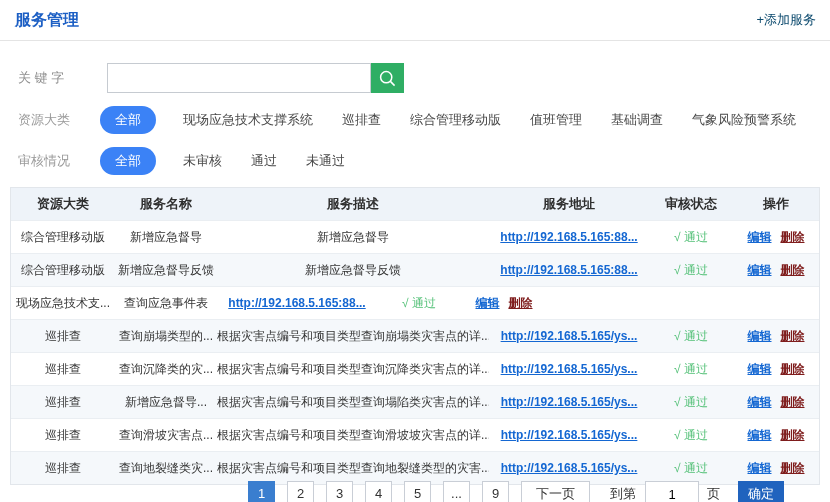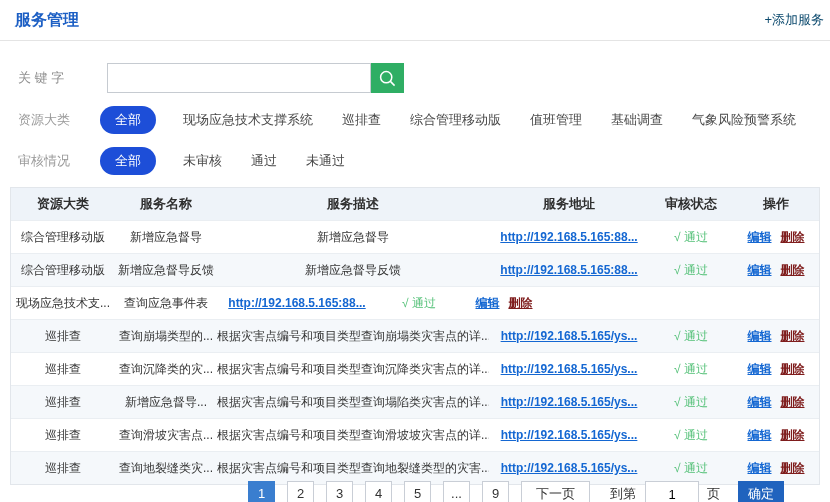--- a/index.html
+++ b/index.html
@@ -5,41 +5,41 @@
   * { margin:0; padding:0; box-sizing:border-box; }
   html,body { background:#fff; }
   body {
     width:830px; height:502px; overflow:hidden; position:relative;
     font-family:"Liberation Sans","DejaVu Sans",sans-serif;
     color:#333; font-size:13px;
   }
   
   .hdr {
     height:41px; display:flex; align-items:center; justify-content:space-between;
-    padding:0 6px 0 15px; border-bottom:1px solid #e4e4e4;
+    padding:0 14px 0 15px; border-bottom:1px solid #e4e4e4;
   }
   .hdr-title { color:#1c5fc4; font-size:16px; font-weight:bold; }
   .hdr-add { color:#0c4a6e; font-size:13px; cursor:pointer; }
   
   .search-row { display:flex; align-items:center; margin:22px 0 0 18px; height:30px; }
   .search-label { color:#8f8f8f; width:89px; font-size:13px; }
   .search-input {
     width:264px; height:30px; border:1px solid #c6cbd1; outline:none;
     padding:0 8px; font-size:13px; font-family:inherit;
   }
   .search-btn {
     width:33px; height:30px; border:none; background:#2fae64; cursor:pointer;
     display:flex; align-items:center; justify-content:center;
   }
   
   .filter-row { display:flex; align-items:center; margin:13px 0 0 18px; min-height:27px; }
   .filter-label { color:#9a9a9a; width:82px; font-size:13px; flex:none; }
   .filter-opts { display:flex; align-items:center; }
   .filter-pill {
-    background:#1d4ed8; color:#fff; border-radius:14px; padding:5px 15px;
+    background:#3b82f6; color:#fff; border-radius:14px; padding:5px 15px;
     font-size:13px; margin-right:27px; cursor:pointer;
   }
   .filter-opt { color:#4a4a4a; font-size:13px; margin-right:29px; cursor:pointer; white-space:nowrap; }
   
   .table {
     margin:12px 10px 0 10px; border:1px solid #e2e6eb; font-size:12px;
   }
   .thead {
     display:flex; align-items:center; height:32px; background:#eef3f9;
     font-weight:bold; font-size:13px; color:#2f2f2f;

